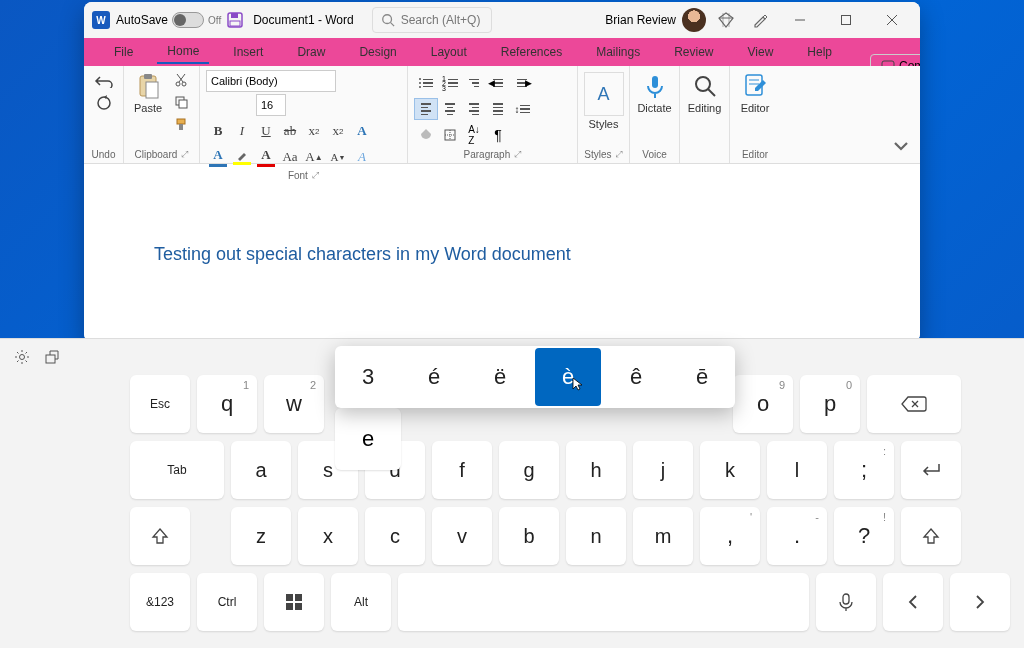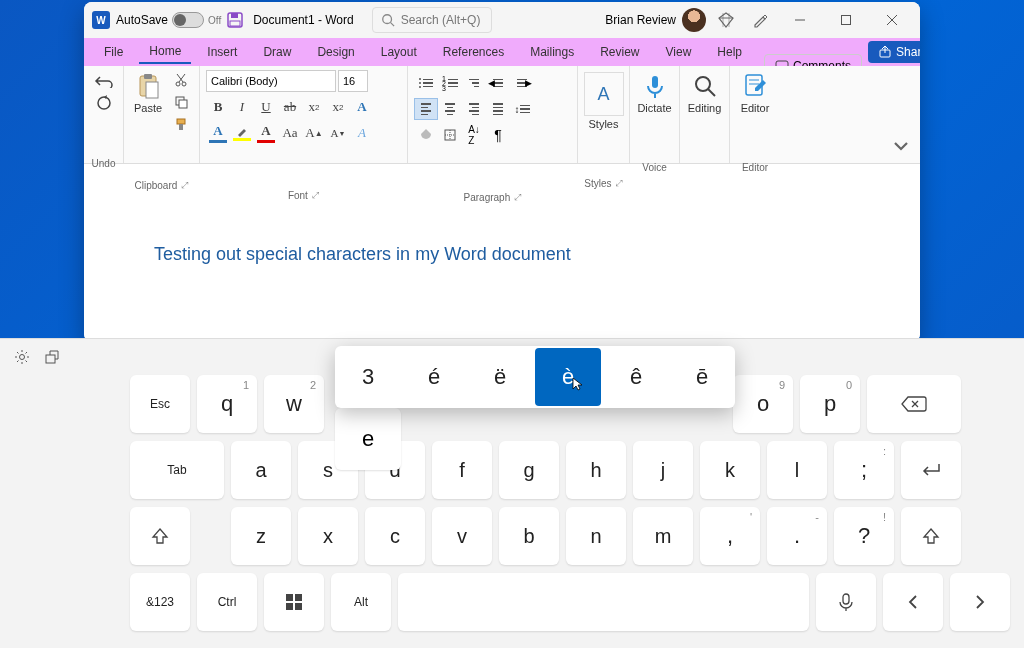--- a/index.html
+++ b/index.html
@@ -17,40 +17,40 @@
   .doc-title { font-size: 12px; margin-left: 4px; }
   .search-box { flex: 1; max-width: 230px; height: 26px; margin-left: 12px; border: 1px solid #ddd; border-radius: 4px; display: flex; align-items: center; padding: 0 8px; gap: 6px; color: #777; font-size: 12px; }
   .search-box svg { width: 14px; height: 14px; }
   .titlebar .spacer { flex: 1; }
   .user { display: flex; align-items: center; gap: 6px; font-size: 12px; }
   .avatar { width: 24px; height: 24px; border-radius: 50%; background: radial-gradient(circle at 50% 35%, #e8b896 30%, #4a3020 31%); }
   .win-btn { width: 40px; height: 30px; display: flex; align-items: center; justify-content: center; color: #555; }
   .win-btn svg { width: 12px; height: 12px; }
   .diamond { width: 16px; height: 16px; }
   
-  .menubar { height: 28px; display: flex; align-items: center; padding: 0 10px; gap: 6px; background: #f0abfc; }
+  .menubar { height: 28px; display: flex; align-items: center; padding: 0 20px; gap: 14px; background: #ec4899; }
   .menu-item { padding: 4px 10px; font-size: 12px; color: #333; cursor: pointer; }
   .menu-item.active { border-bottom: 2px solid #185abd; }
   .menubar .spacer { flex: 1; }
   .comments-btn, .share-btn { display: flex; align-items: center; gap: 4px; font-size: 12px; padding: 4px 10px; border-radius: 4px; }
   .comments-btn { border: 1px solid #ccc; margin-top: 28px; }
   .share-btn { background: #185abd; color: #fff; }
   
   .ribbon { height: 98px; display: flex; border-bottom: 1px solid #ddd; background: #fafafa; position: relative; }
   .rib-group { display: flex; flex-direction: column; border-right: 1px solid #e0e0e0; padding: 4px 6px 0; }
   .rib-group-body { flex: 1; display: flex; gap: 4px; align-items: flex-start; }
-  .rib-group-label { font-size: 10px; color: #666; text-align: center; padding: 2px 0 3px; display: flex; justify-content: center; align-items: center; gap: 4px; margin-top: 44px; }
+  .rib-group-label { font-size: 10px; color: #666; text-align: center; padding: 2px 0 3px; display: flex; justify-content: center; align-items: center; gap: 4px; }
   .rib-group-label .launcher { font-size: 9px; color: #888; }
   
   .big-btn { display: flex; flex-direction: column; align-items: center; gap: 2px; padding: 2px 4px; font-size: 11px; color: #333; }
   .big-btn svg, .big-btn .ico { width: 28px; height: 28px; }
   .small-col { display: flex; flex-direction: column; gap: 2px; }
   .small-btn { width: 22px; height: 20px; display: flex; align-items: center; justify-content: center; font-size: 13px; color: #444; }
   
-  .font-box { display: flex; align-items: center; gap: 2px; }
+  .font-box { display: flex; align-items: center; gap: 2px; flex-direction: column; }
   .font-box input { height: 22px; border: 1px solid #ccc; font-size: 11px; padding: 0 4px; }
   .font-name { width: 130px; }
   .font-size { width: 30px; }
   
   .format-row { display: flex; gap: 0; }
   .format-row .fb { width: 24px; height: 22px; display: flex; align-items: center; justify-content: center; font-size: 13px; color: #444; font-family: "Times New Roman", serif; }
   .fb.bold { font-weight: bold; }
   .fb.italic { font-style: italic; font-family: serif; }
   .fb.underline { text-decoration: underline; }
   .fb.strike { text-decoration: line-through; }

